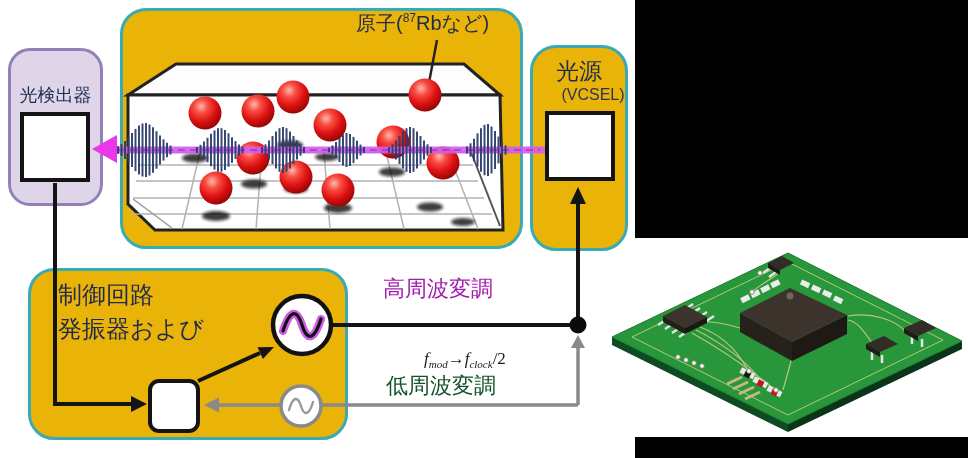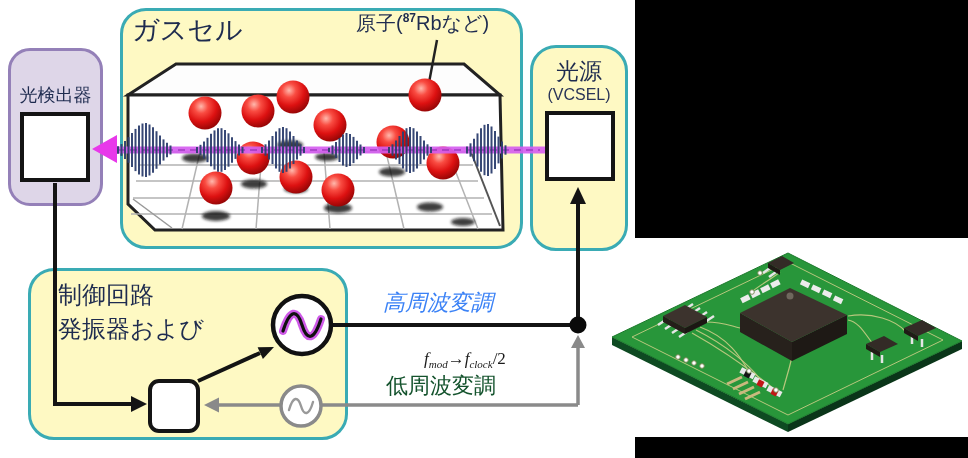--- a/index.html
+++ b/index.html
@@ -1,39 +1,39 @@
 <!DOCTYPE html>
 <html><head>
 <meta charset="utf-8">
 <style>
   html,body{margin:0;padding:0;background:#fff;}
   #canvas{
     position:relative;width:968px;height:458px;background:#fff;overflow:hidden;
     font-family:"Liberation Sans","DejaVu Sans",sans-serif;
   }
   .panel{position:absolute;box-sizing:border-box;}
-  .panel-cyan{background:#fef9c3;border:3px solid #3aabb4;border-radius:26px;}
+  .panel-cyan{background:#eab308;border:3px solid #3aabb4;border-radius:26px;}
   .panel-lav{background:#ded6e8;border:3px solid #9480b8;border-radius:22px;}
   .jp{color:#1e2b4f;font-weight:500;}
   .sq{position:absolute;background:#fff;border:4px solid #141414;box-sizing:border-box;}
   #pd-panel{left:8px;top:48px;width:95px;height:158px;}
   #pd-label{position:absolute;left:0;top:32px;width:100%;text-align:center;font-size:18px;}
   #pd-square{left:20px;top:112px;width:70px;height:70px;}
   #gas-panel{left:120px;top:8px;width:403px;height:241px;}
   #gas-title{position:absolute;left:132px;top:12px;font-size:27px;}
   #atom-label{position:absolute;left:356px;top:10px;font-size:20px;color:#1e2b4f;font-weight:500;white-space:nowrap;}
-  #atom-label sup{font-size:12px;font-weight:bold;}
+  #atom-label sup{font-size:12px;}
   #vcsel-panel{left:530px;top:45px;width:98px;height:206px;}
   #vcsel-title{position:absolute;left:0;top:8px;width:100%;text-align:center;font-size:23px;}
-  #vcsel-sub{position:absolute;left:0;top:38px;width:100%;text-align:center;font-size:16px;color:#2a3558;}
+  #vcsel-sub{position:absolute;left:0;top:38px;width:100%;text-align:center;font-size:16px;color:#2a3558;padding-left:14px;}
   #vcsel-square{left:545px;top:111px;width:70px;height:70px;}
   #osc-panel{left:28px;top:268px;width:320px;height:172px;}
   #osc-label{position:absolute;left:58px;top:278px;font-size:24px;line-height:1.4;}
   #ctrl-square{left:148px;top:379px;width:52px;height:54px;border-radius:11px;}
-  #hf-label{position:absolute;left:383px;top:288px;font-size:22px;color:#3b82f6;font-weight:500;font-style:italic;}
+  #hf-label{position:absolute;left:383px;top:274px;font-size:22px;color:#a21caf;font-weight:500;}
   #formula{position:absolute;left:424px;top:333px;font-size:17px;font-style:italic;
            font-family:"Liberation Serif","DejaVu Serif",serif;color:#1b1b1b;margin-top:16px;}
   #formula sub{font-size:11px;font-style:italic;}
   #formula .arr{font-style:normal;}
   #lf-label{position:absolute;left:386px;top:371px;font-size:22px;color:#14532d;font-weight:500;}
   .blackbox{position:absolute;background:#000;}
   #black-top{left:635px;top:0;width:333px;height:238px;}
   #black-bottom{left:635px;top:437px;width:333px;height:21px;}
   #overlay{position:absolute;left:0;top:0;width:968px;height:458px;pointer-events:none;}
 </style>
@@ -41,21 +41,20 @@
 <body>
 
 <div id="canvas">
 
   <div class="panel panel-lav" id="pd-panel">
     <div class="jp" id="pd-label">光検出器</div>
   </div>
   <div class="sq" id="pd-square"></div>
 
   <div class="panel panel-cyan" id="gas-panel"></div>
-  <div class="jp" id="gas-title">ガスセル</div>
   <div id="atom-label"><span>原子(</span><sup>87</sup><span>Rbなど)</span></div>
 
   <div class="panel panel-cyan" id="vcsel-panel">
     <div class="jp" id="vcsel-title">光源</div>
     <div id="vcsel-sub">(VCSEL)</div>
   </div>
   <div class="sq" id="vcsel-square"></div>
 
   <div class="panel panel-cyan" id="osc-panel"></div>
   <div class="jp" id="osc-label">

